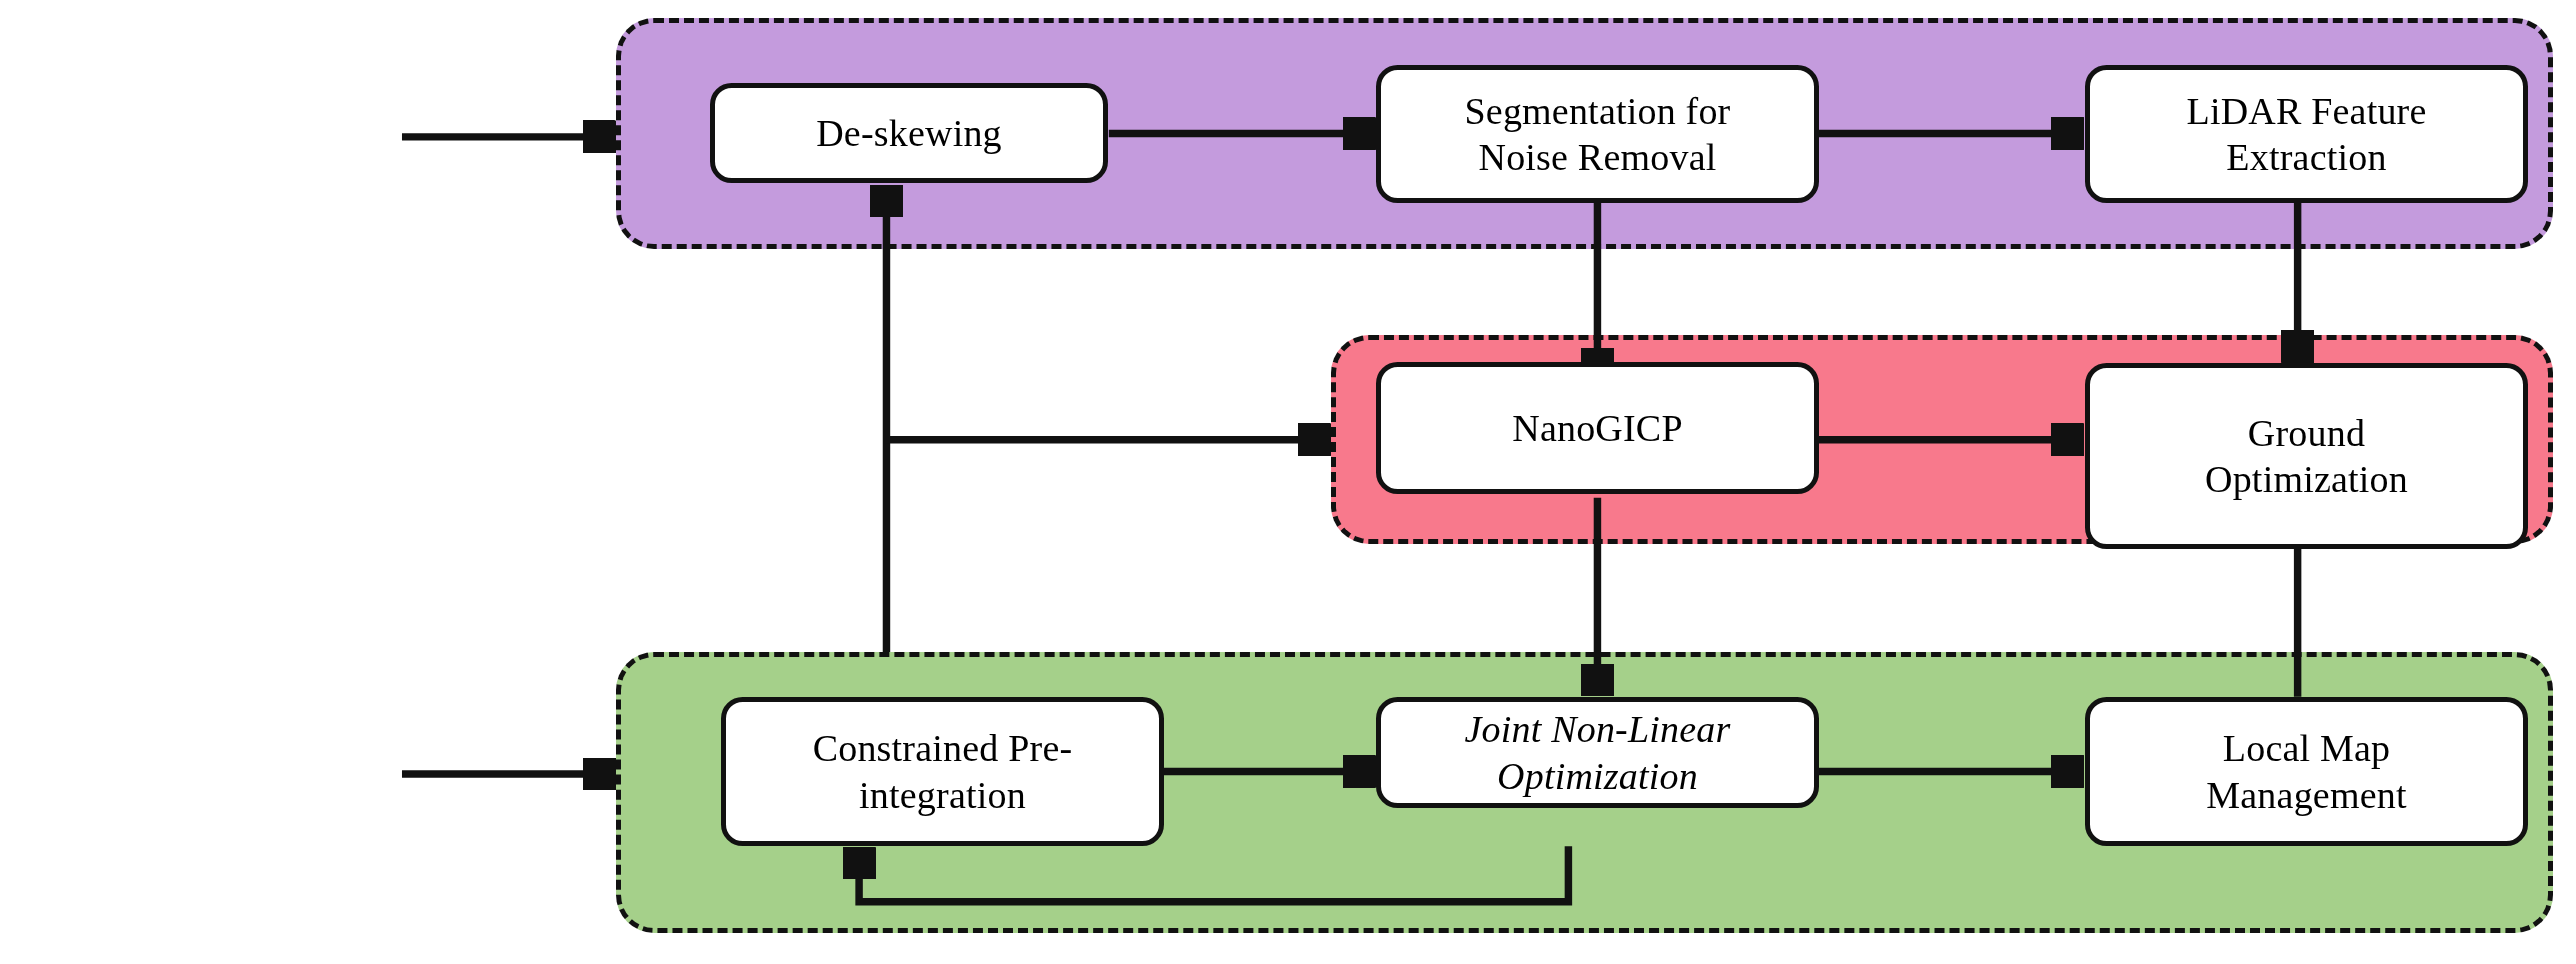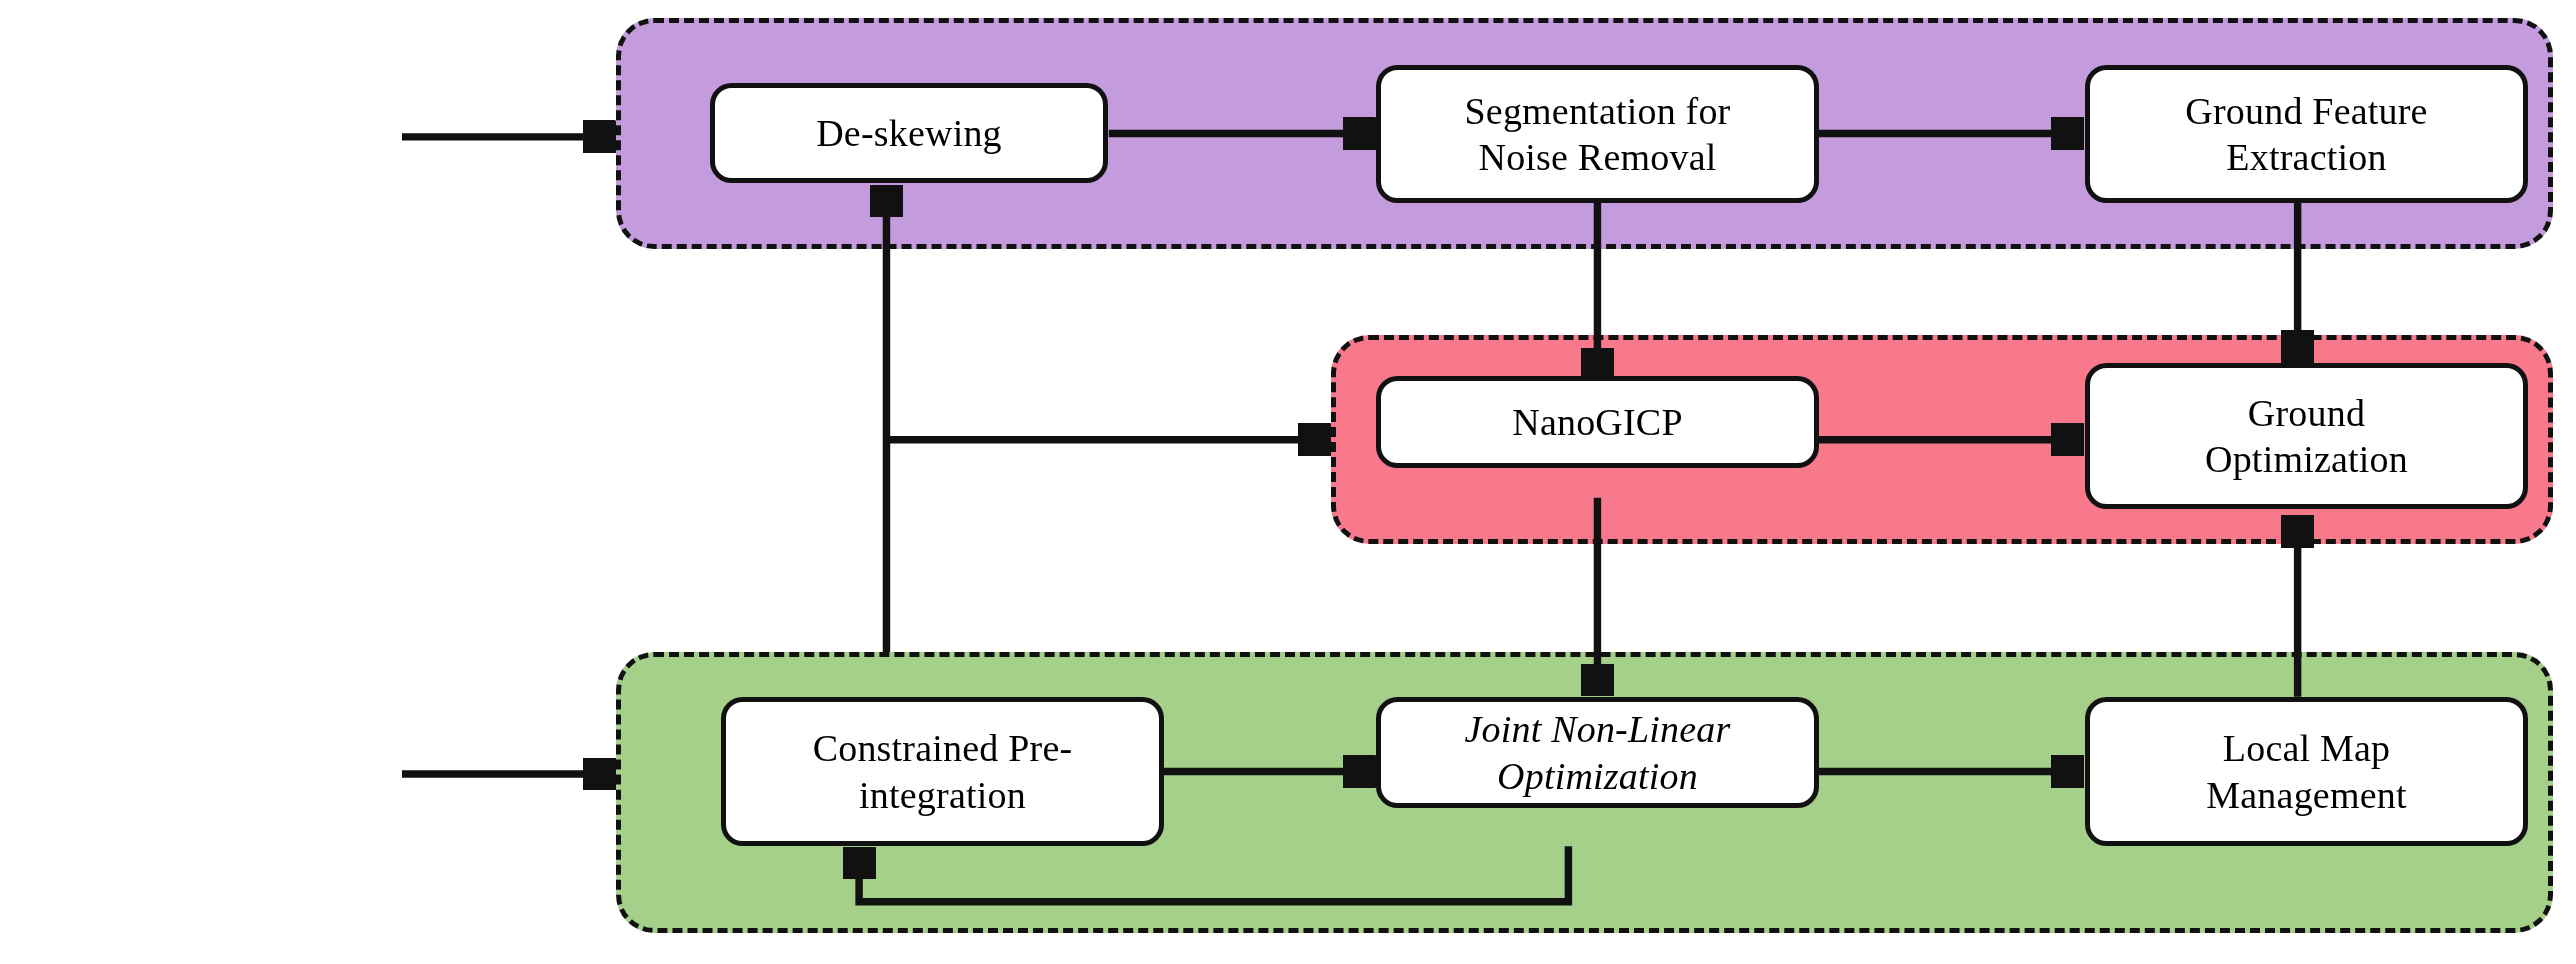--- a/index.html
+++ b/index.html
@@ -19,22 +19,22 @@
         font-size:38px;line-height:1.22;color:#000;letter-spacing:0.2px;padding:3.3px 8.3px;}
   .node .lbl{display:block;white-space:pre-line;}
 
   #node-lidar-src {left:18px;   top:93px; width:383px; height:88px;}
   #node-imu-src   {left:18px;   top:730px; width:383px; height:88px;}
 
   #node-deskew    {left:710px;  top:83px; width:398px; height:100px;}
   #node-seg       {left:1376px; top:65px;  width:443px; height:138px;}
   #node-gfe       {left:2085px; top:65px;  width:443px; height:138px;}
 
-  #node-nano      {left:1376px; top:376px; width:443px; height:92px;}
-  #node-gopt      {left:2085px; top:363px; width:443px; height:146px;}
+  #node-nano      {left:1376px; top:362px; width:443px; height:132px;}
+  #node-gopt      {left:2085px; top:363px; width:443px; height:186px;}
 
   #node-cpi       {left:674px;  top:697px; width:443px; height:149px;margin-left:47px;}
   #node-jnlo      {left:1376px; top:697px; width:443px; height:111px;font-style:italic;}
   #node-lmm       {left:2085px; top:697px; width:443px; height:149px;}
 
   
   #wires{position:absolute;left:0;top:0;width:2576px;height:964px;overflow:visible;}
   #wires path,#wires line{stroke:#111111;stroke-width:9;fill:none;}
 </style>
 </head>
@@ -84,21 +84,21 @@
 
 
   <div class="node" id="node-deskew">
     <span class="lbl">De-skewing</span>
   </div>
   <div class="node" id="node-seg">
     <span class="lbl">Segmentation for
 Noise Removal</span>
   </div>
   <div class="node" id="node-gfe">
-    <span class="lbl">Ground Feature
+    <span class="lbl">LiDAR Feature
 Extraction</span>
   </div>
 
   <div class="node" id="node-nano">
     <span class="lbl">NanoGICP</span>
   </div>
   <div class="node" id="node-gopt">
     <span class="lbl">Ground
 Optimization</span>
   </div>

